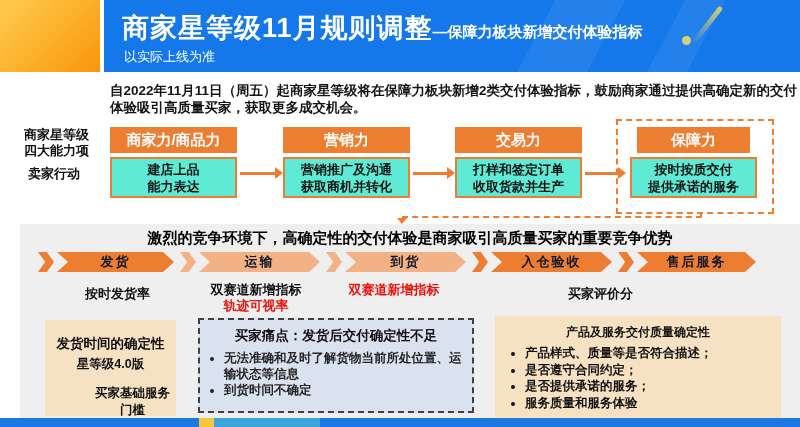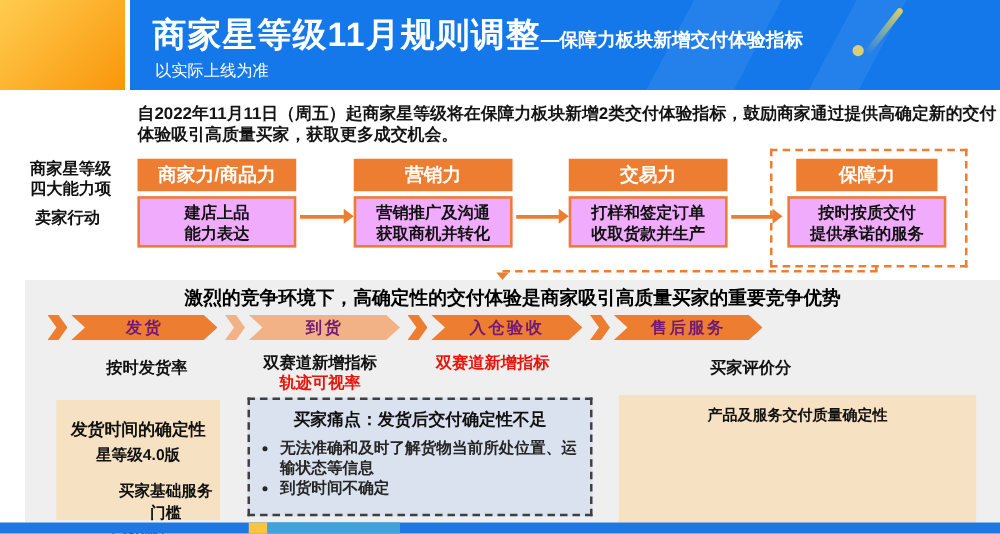--- a/index.html
+++ b/index.html
@@ -28,21 +28,21 @@
   
   .intro{left:110px;top:82px;width:692px;font-size:13.5px;line-height:17px;
     color:#141414;font-weight:600;}
 
   
   .row-label{color:#111;font-weight:bold;font-size:13px;line-height:16px;}
   .lbl-top{left:24px;top:127px;width:80px;}
   .lbl-seller{left:28px;top:166px;}
   .cap-header{top:127px;height:26px;width:127px;background:#ed7d31;color:#fff;
     font-weight:bold;font-size:15px;display:flex;align-items:center;justify-content:center;}
-  .cap-body{top:157px;height:37px;width:123px;background:#f0abfc;border:2px solid #ed7d31;
+  .cap-body{top:157px;height:37px;width:123px;background:#5eead4;border:2px solid #ed7d31;
     color:#111;font-weight:bold;font-size:13px;line-height:17px;text-align:center;
     display:flex;flex-direction:column;align-items:center;justify-content:center;}
   .c1{left:110px;} .c2{left:283px;} .c3{left:455px;} .c4{left:630px;}
   .flow-arrow{top:172px;height:3px;background:#ed7d31;}
   .flow-arrow::after{content:"";position:absolute;right:-7px;top:-5px;
     border-left:8px solid #ed7d31;border-top:6.5px solid transparent;border-bottom:6.5px solid transparent;}
   .fa1{left:240px;width:36px;} .fa2{left:413px;width:35px;} .fa3{left:585px;width:34px;}
   .hl-dash{left:616px;top:119px;width:158px;height:95px;border:2px dashed #ed7d31;box-sizing:border-box;background:transparent;}
   .conn-h{left:402px;top:216px;width:300px;border-top:2px dashed #ed7d31;}
   .conn-v{left:700px;top:212px;height:5px;border-left:2px dashed #ed7d31;}
@@ -52,21 +52,21 @@
   
   .panel{left:20px;top:224px;width:780px;height:194px;background:#efefef;}
   .headline{left:20px;top:229px;width:780px;text-align:center;color:#000000;
     font-size:15px;font-weight:bold;}
 
   
   .stages{left:38px;top:252px;width:724px;height:20px;display:flex;align-items:stretch;}
   .stage{display:flex;align-items:stretch;margin-right:6px;}
   .chev{width:16px;margin-right:3px;
     clip-path:polygon(0 0,55% 0,100% 50%,55% 100%,0 100%,45% 50%);}
-  .pent{display:flex;align-items:center;justify-content:center;color:#701a75;
+  .pent{display:flex;align-items:center;justify-content:center;color:#0f172a;
     font-size:13px;font-weight:bold;letter-spacing:2px;
     clip-path:polygon(0 0,calc(100% - 11px) 0,100% 50%,calc(100% - 11px) 100%,0 100%,11px 50%);}
   .tone-dark{background:#ed7d31;}
   .tone-light{background:#f2b286;}
 
   
   .note{text-align:center;font-size:13px;font-weight:bold;color:#111;line-height:16px;}
   .note .red{color:#e8140c;}
   .n0{left:45px;top:286px;width:145px;}
   .n1{left:185px;top:282px;width:142px;}
@@ -150,20 +150,24 @@
 <div class="abs panel"></div>
 <div class="abs headline">激烈的竞争环境下，高确定性的交付体验是商家吸引高质量买家的重要竞争优势</div>
 
 <div class="abs stages">
   <div class="stage" style="width:136px;">
     <div class="chev tone-dark"></div>
     <div class="pent tone-dark" style="flex:1;">发货</div>
   </div>
   <div class="stage" style="width:140px;">
     <div class="chev tone-light"></div>
+    <div class="pent tone-light" style="flex:1;">运输</div>
+  </div>
+  <div class="stage" style="width:140px;">
+    <div class="chev tone-light"></div>
     <div class="pent tone-light" style="flex:1;">到货</div>
   </div>
   <div class="stage" style="width:140px;">
     <div class="chev tone-dark"></div>
     <div class="pent tone-dark" style="flex:1;">入仓验收</div>
   </div>
   <div class="stage" style="width:138px;margin-right:0;">
     <div class="chev tone-dark"></div>
     <div class="pent tone-dark" style="flex:1;">售后服务</div>
   </div>
@@ -193,17 +197,23 @@
 <div class="abs box-mid">
   <div class="bt">买家痛点：发货后交付确定性不足</div>
   <ul>
     <li>无法准确和及时了解货物当前所处位置、运输状态等信息</li>
     <li>到货时间不确定</li>
   </ul>
 </div>
 
 <div class="abs peach box-right">
   <div class="bt">产品及服务交付质量确定性</div>
+  <ul>
+    <li>产品样式、质量等是否符合描述；</li>
+    <li>是否遵守合同约定；</li>
+    <li>是否提供承诺的服务；</li>
+    <li>服务质量和服务体验</li>
+  </ul>
 </div>
 
 <div class="abs footer-bar"></div>
 <div class="abs footer-yellow"></div>
 <div class="abs footer-light"></div>
 
 </body></html>

